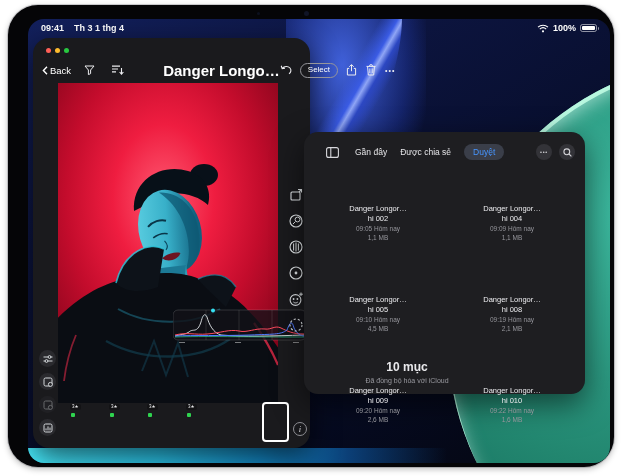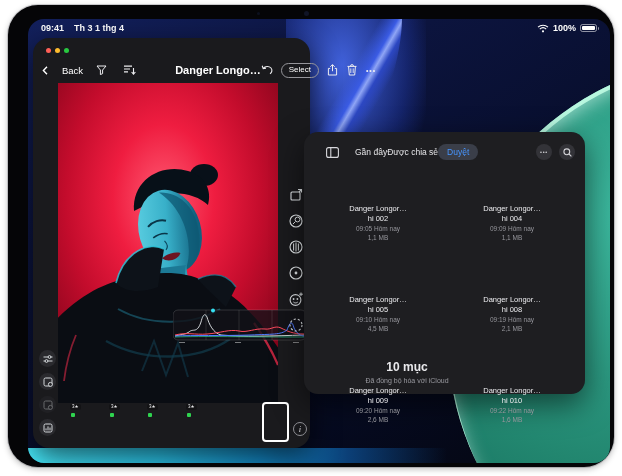--- a/index.html
+++ b/index.html
@@ -32,23 +32,23 @@
   .batt { width:17px; height:8px; border:1px solid rgba(255,255,255,.55); border-radius:2.5px; position:relative; }
   .batt-fill { position:absolute; left:1px; top:1px; bottom:1px; width:13px; background:#fff; border-radius:1px; }
   .batt-nub { position:absolute; right:-3px; top:2px; width:1.5px; height:3px; background:rgba(255,255,255,.55); border-radius:0 1px 1px 0; }
 
   
   .editor { position:absolute; left:5px; top:19px; width:277px; height:410px;
             background:#1a1a1d; border-radius:16px; box-shadow:0 10px 28px rgba(0,0,0,.6); }
   .lights { position:absolute; left:13px; top:10px; display:flex; gap:4px; }
   .light { width:5px; height:5px; border-radius:50%; }
   .toolbar { position:absolute; left:0; right:0; top:21px; height:22px; display:flex; align-items:center; padding:0 9px; color:#ededf0; }
-  .back { display:flex; align-items:center; gap:14px; font-size:9.5px; color:#fff; }
+  .back { display:flex; align-items:center; gap:2px; font-size:9.5px; color:#fff; }
   .tb-icon { display:flex; align-items:center; justify-content:center; }
-  .title { font-size:11px; font-weight:bold; color:#fff; white-space:nowrap;padding-left:17px; }
+  .title { font-size:15px; font-weight:bold; color:#fff; white-space:nowrap;padding-left:17px; }
   .select-btn { border:1px solid #96969b; border-radius:9px; padding:1px 7px 2px; font-size:8px; color:#fff; line-height:10px; }
   .more-dots { font-size:7px; letter-spacing:1px; color:#ededf0; }
 
   .canvas { position:absolute; left:25px; top:45px; width:220px; height:320px; overflow:hidden; background:#7a0519; }
 
   .histogram { position:absolute; left:140px; top:270px; width:133px; height:37px; }
 
   .rail { position:absolute; left:250px; top:148px; width:26px; display:flex; flex-direction:column; gap:9px; align-items:center; color:#e2e6e9; }
   .rail .ric { width:17px; height:17px; display:flex; align-items:center; justify-content:center; }
 
@@ -70,21 +70,21 @@
            padding:0 2px; border-radius:2px; z-index:2; }
   .edited-dot { position:absolute; left:3px; top:11px; width:4px; height:4px; background:#2fd34f; border-radius:1px; z-index:2; }
   .info-btn { position:absolute; left:260px; top:384px; width:14px; height:14px; border:1px solid #909095; border-radius:50%;
               color:#d6d6da; font-size:8.5px; font-family:"Liberation Serif", serif; font-style:italic;
               display:flex; align-items:center; justify-content:center; }
 
   
   .files { position:absolute; left:276px; top:113px; width:281px; height:262px;
            background:#1e1e21; border-radius:14px; box-shadow:0 10px 30px rgba(0,0,0,.55); }
   .fheader { position:absolute; left:0; right:0; top:9px; height:22px; display:flex; align-items:center; padding:0 10px 0 22px; }
-  .ftabs { display:flex; align-items:center; margin-left:16px; }
+  .ftabs { display:flex; align-items:center; gap:13px; margin-left:16px; }
   .ftab { font-size:8.5px; color:#e4e4e7; padding:3px 0; white-space:nowrap; }
   .ftab.active { background:#3a3e49; color:#4795ff; padding:3px 9px; border-radius:10px; }
   .fh-right { margin-left:auto; display:flex; gap:7px; align-items:center; }
   .circle-btn { width:16px; height:16px; border-radius:50%; background:#333338; display:flex; align-items:center; justify-content:center; color:#d2d2d6; }
   .circle-btn .dots { font-size:5.5px; letter-spacing:.8px; }
 
   .grid { position:absolute; left:9px; top:28px; width:264px; display:grid; grid-template-columns:repeat(2,1fr); column-gap:4px; row-gap:9px; }
   .cell { display:flex; flex-direction:column; align-items:center; }
   .cell .gthumb { width:44px; height:40px; border-radius:5px; overflow:hidden; }
   .fname { margin-top:4px; font-size:7.5px; line-height:9.5px; color:#ededf0; text-align:center; width:60px; }

